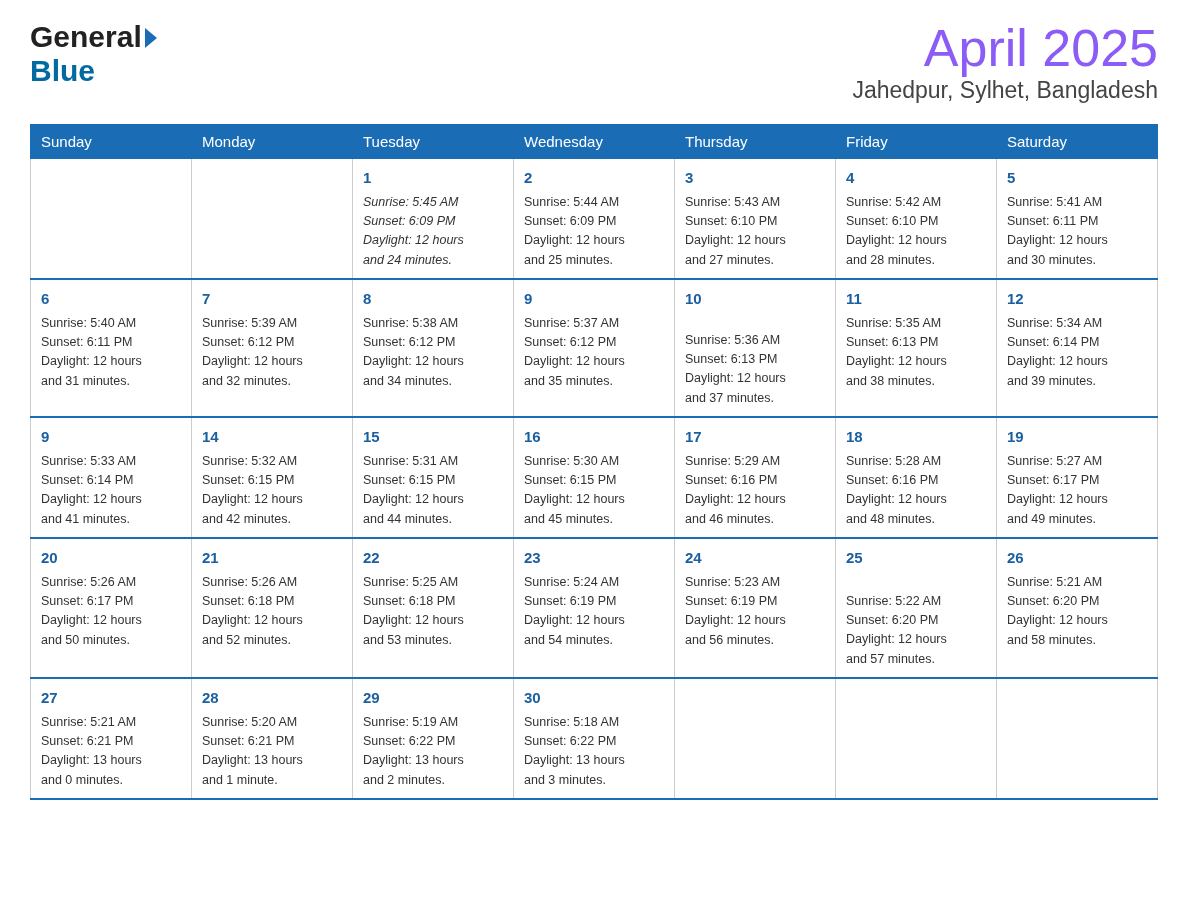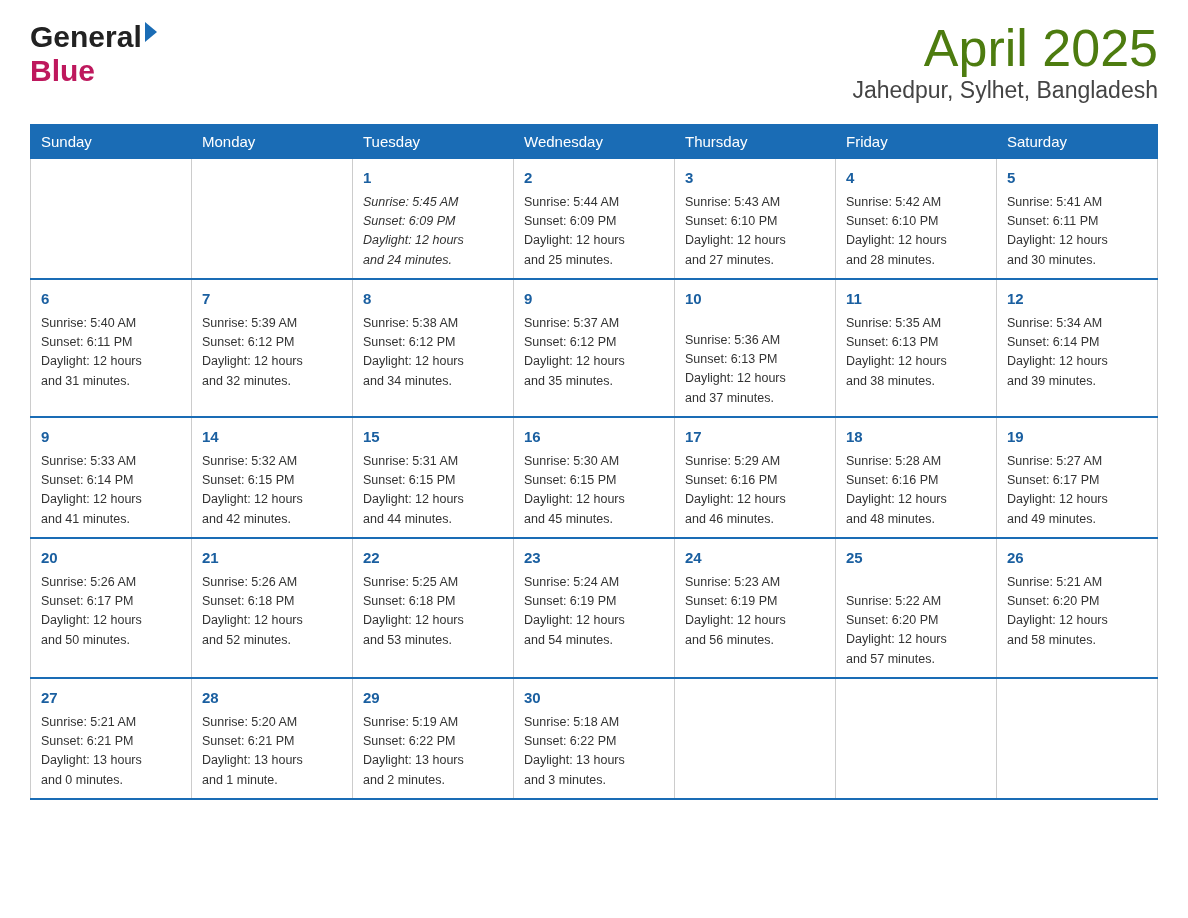--- a/index.html
+++ b/index.html
@@ -21,21 +21,21 @@
       display: flex;
       flex-direction: column;
       align-items: flex-start;
     }
     .title-section {
       text-align: right;
     }
     .month-year {
       font-size: 52px;
       font-weight: normal;
-      color: #4d7c0f;
+      color: #8b5cf6;
       line-height: 1.1;
     }
     .location {
       font-size: 23px;
       color: #444;
     }
     .calendar {
       width: 100%;
       border-collapse: collapse;
       border: 1px solid #bbb;
@@ -86,24 +86,25 @@
       height: 0;
       border-left: 12px solid #1a6cb5;
       border-top: 10px solid transparent;
       border-bottom: 10px solid transparent;
       margin-top: 2px;
       margin-left: 3px;
     }
     .logo-text-blue {
       font-size: 30px;
       font-weight: bold;
-      color: #be185d;
+      color: #0369a1;
     }
     .logo-row1 {
       display: flex;
+      align-items: center;
     }
   </style>
 </head>
 <body>
 
 <div class="header">
   <div class="logo">
     <div class="logo-row1">
       <span class="logo-text-general">General</span>
       <div class="logo-arrow"></div>

